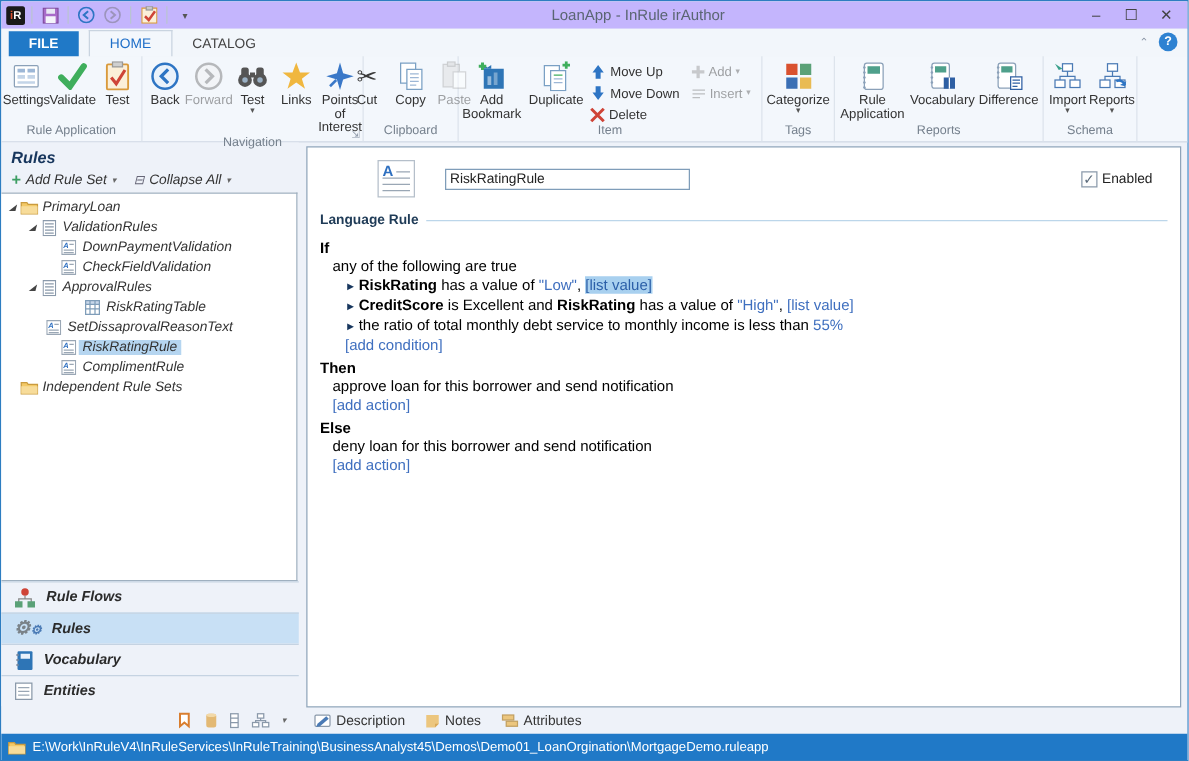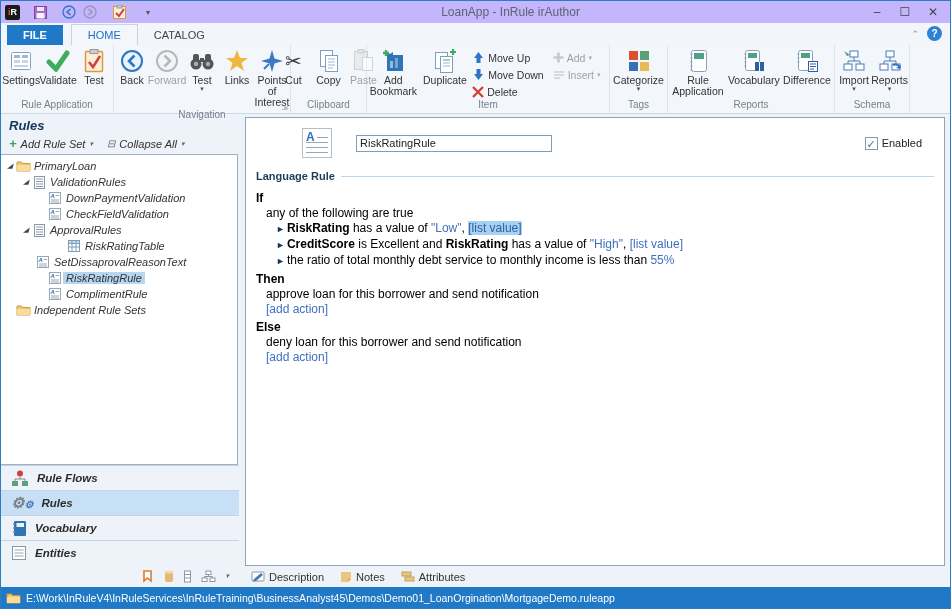--- a/index.html
+++ b/index.html
@@ -694,20 +694,21 @@
         <div class="langrule-row">
           <span class="langrule-label">Language Rule</span>
           <span class="langrule-line"></span>
         </div>
         <div class="rulebody" id="rule-body">
             <div class="rule-line" style="margin-left: 0px;"><span class="seg-kw">If</span></div>
             <div class="rule-line" style="margin-left: 10px;"><span class="seg-plain">any of the following are true</span></div>
             <div class="rule-line" style="margin-left: 20px;"><span class="seg-marker">►</span><span class="seg-bold">RiskRating</span><span class="seg-plain"> has a value of </span><span class="seg-val">"Low"</span><span class="seg-plain">, </span><span class="seg-link-sel">[list value]</span></div>
             <div class="rule-line" style="margin-left: 20px;"><span class="seg-marker">►</span><span class="seg-bold">CreditScore</span><span class="seg-plain"> is Excellent and </span><span class="seg-bold">RiskRating</span><span class="seg-plain"> has a value of </span><span class="seg-val">"High"</span><span class="seg-plain">, </span><span class="seg-link">[list value]</span></div>
             <div class="rule-line" style="margin-left: 20px;"><span class="seg-marker">►</span><span class="seg-plain">the ratio of total monthly debt service to monthly income is less than </span><span class="seg-val">55%</span></div>
+            <div class="rule-line" style="margin-left: 20px;"><span class="seg-link">[add condition]</span></div>
             <div class="rule-line kwline" style="margin-left: 0px;"><span class="seg-kw">Then</span></div>
             <div class="rule-line" style="margin-left: 10px;"><span class="seg-plain">approve loan for this borrower and send notification</span></div>
             <div class="rule-line" style="margin-left: 10px;"><span class="seg-link">[add action]</span></div>
             <div class="rule-line kwline" style="margin-left: 0px;"><span class="seg-kw">Else</span></div>
             <div class="rule-line" style="margin-left: 10px;"><span class="seg-plain">deny loan for this borrower and send notification</span></div>
             <div class="rule-line" style="margin-left: 10px;"><span class="seg-link">[add action]</span></div>
           </div>
       </div>
       <div class="bottom-tabs">
         <div class="btab">

